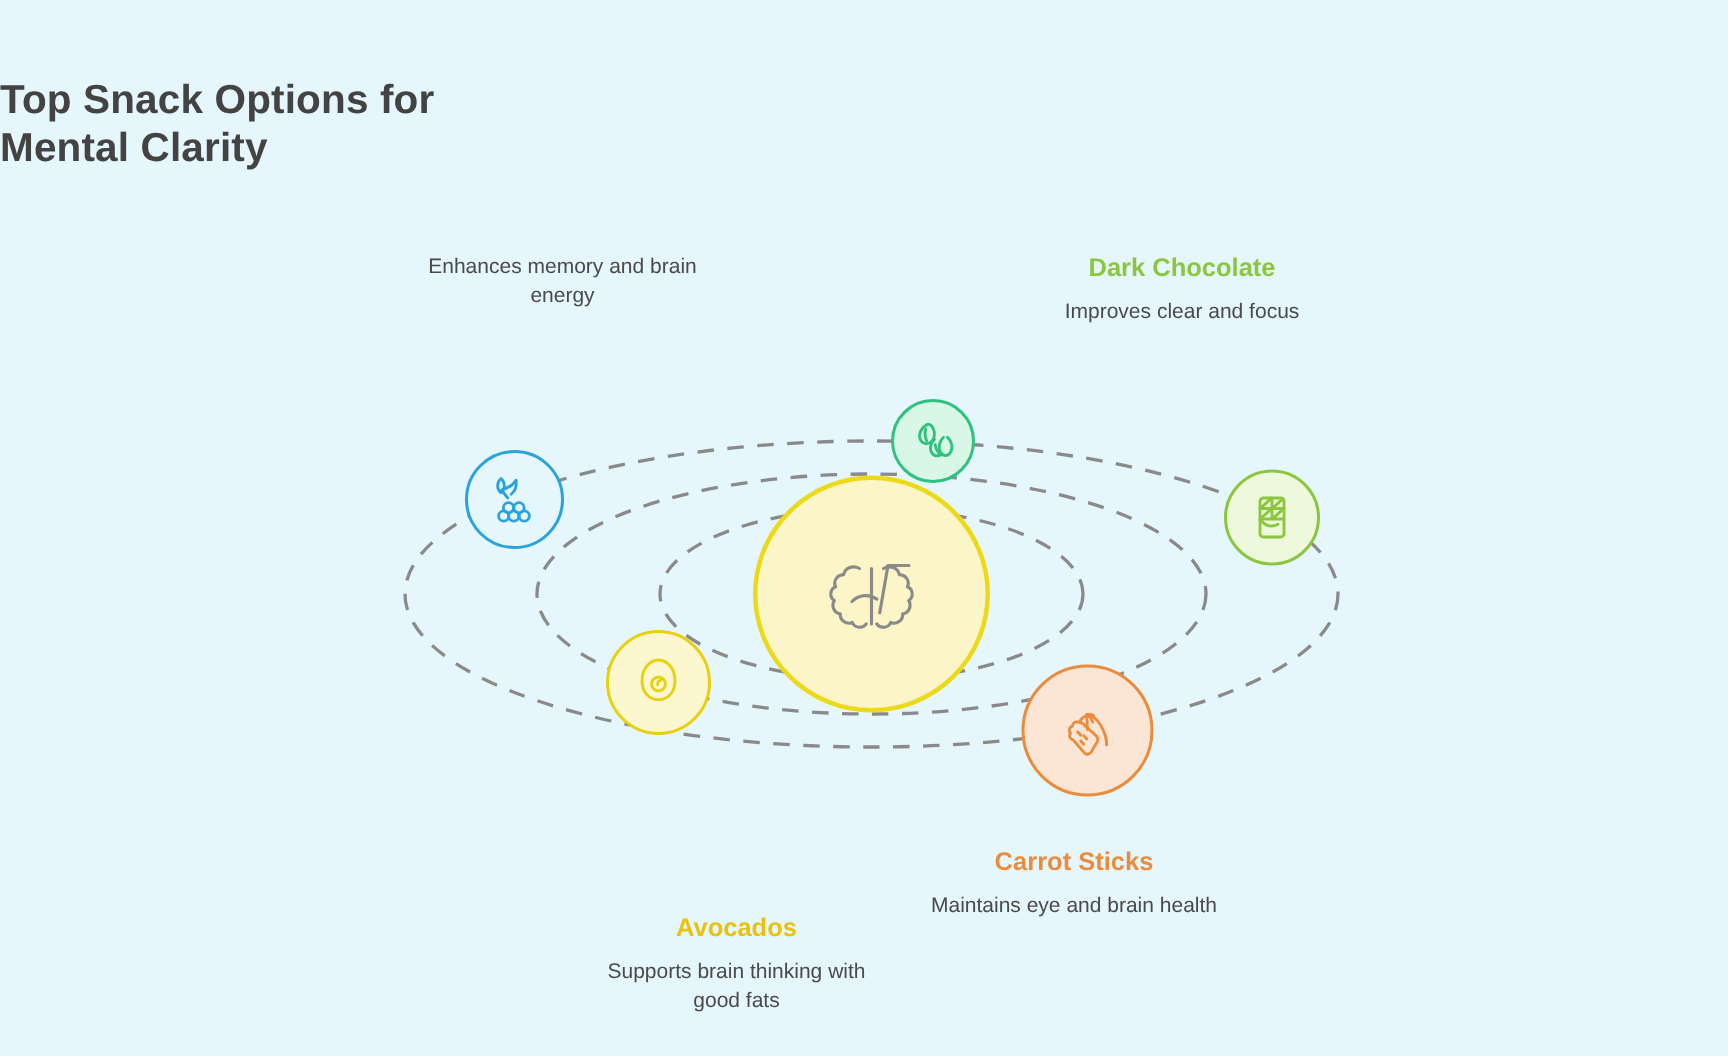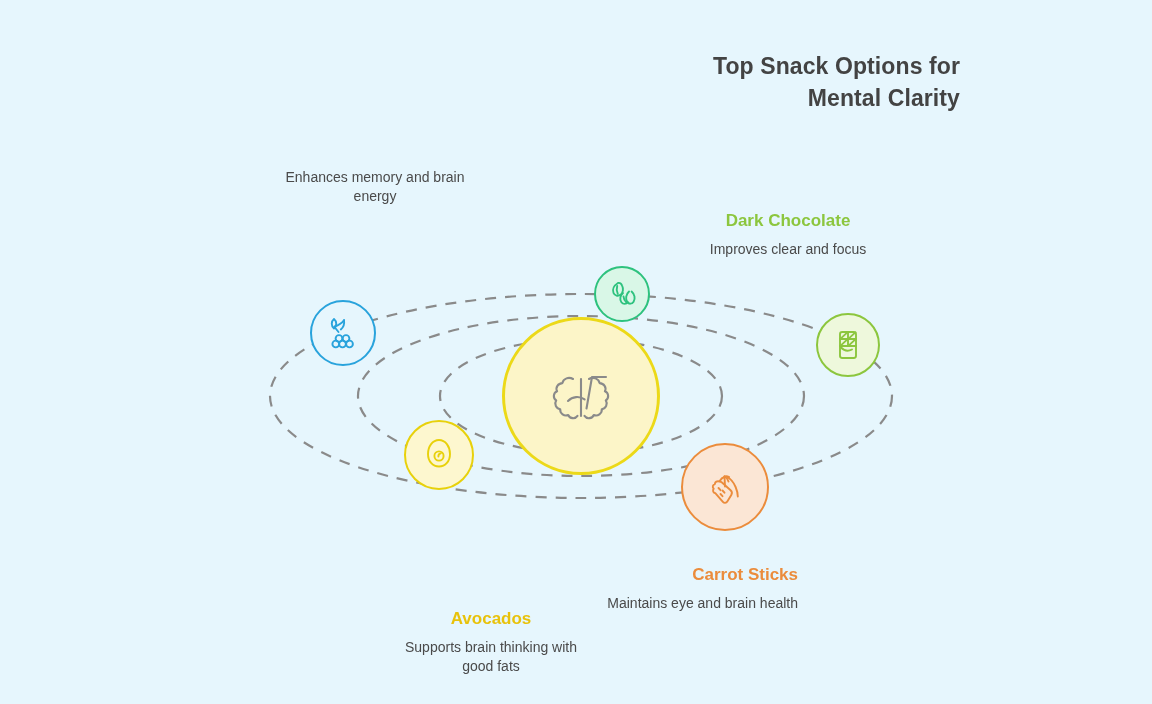--- a/index.html
+++ b/index.html
@@ -19,22 +19,22 @@
     width: 1152px;
     height: 704px;
   }
 
   
   .title {
     position: absolute;
     left: 0;
     top: 50px;
     width: 960px;
-    text-align: right;
-    font-size: 23px;
+    text-align: left;
+    font-size: 27px;
     font-weight: bold;
     color: #434343;
     line-height: 32px;
     letter-spacing: 0.1px;
   }
   .title .line { display: block; }
 
   
   .orbit-layer {
     position: absolute;
@@ -57,23 +57,23 @@
   }
   .node-desc {
     font-size: 14px;
     color: #4a4a4a;
     line-height: 19px;
     margin: 0;
   }
 
   .tb-blueberries { left: 268px; top: 168px; width: 214px; }
   .tb-walnuts     { left: 480px; top: 155px; width: 200px; }
-  .tb-chocolate   { left: 690px; top: 168px; width: 196px; margin-top: 42px; }
+  .tb-chocolate   { left: 690px; top: 168px; width: 196px; }
   .tb-avocados    { left: 388px; top: 564px; width: 206px; margin-top: 44px; }
-  .tb-carrots     { left: 598px; top: 564px; width: 200px; text-align: right; }
+  .tb-carrots     { left: 616px; top: 564px; width: 200px; }
 
   
   .bubble {
     position: absolute;
     border-radius: 50%;
     box-sizing: border-box;
     display: flex;
     align-items: center;
     justify-content: center;
   }

